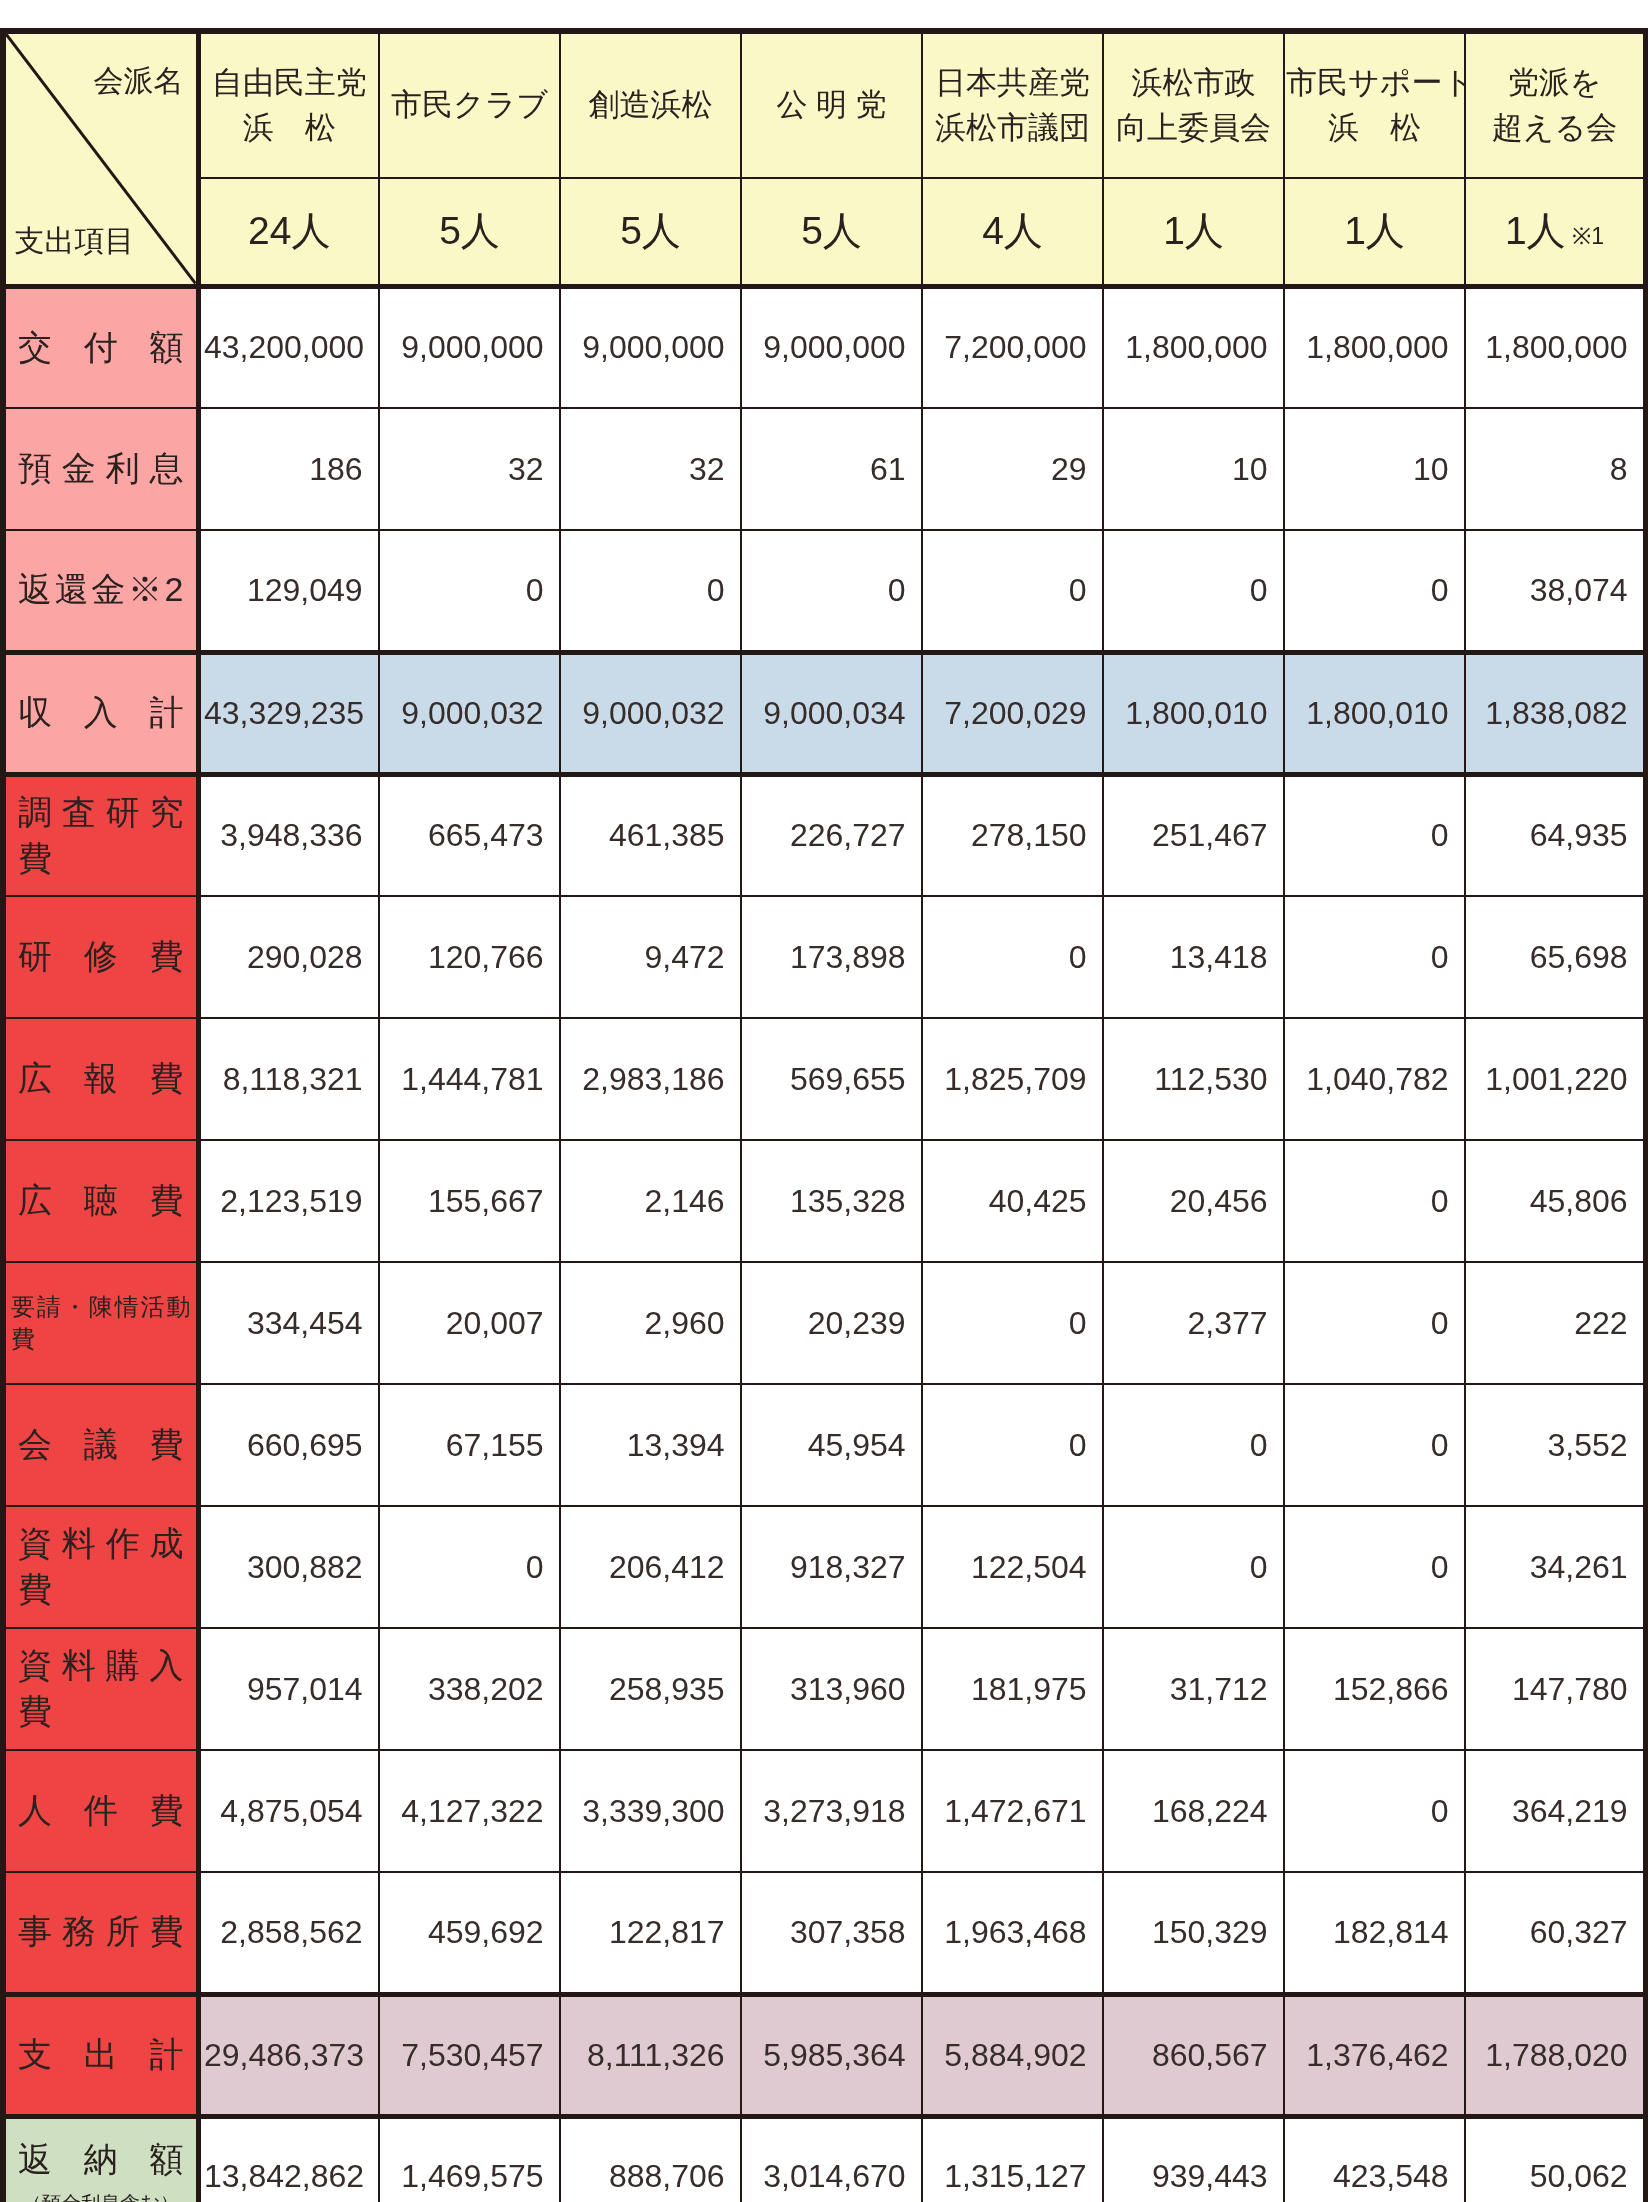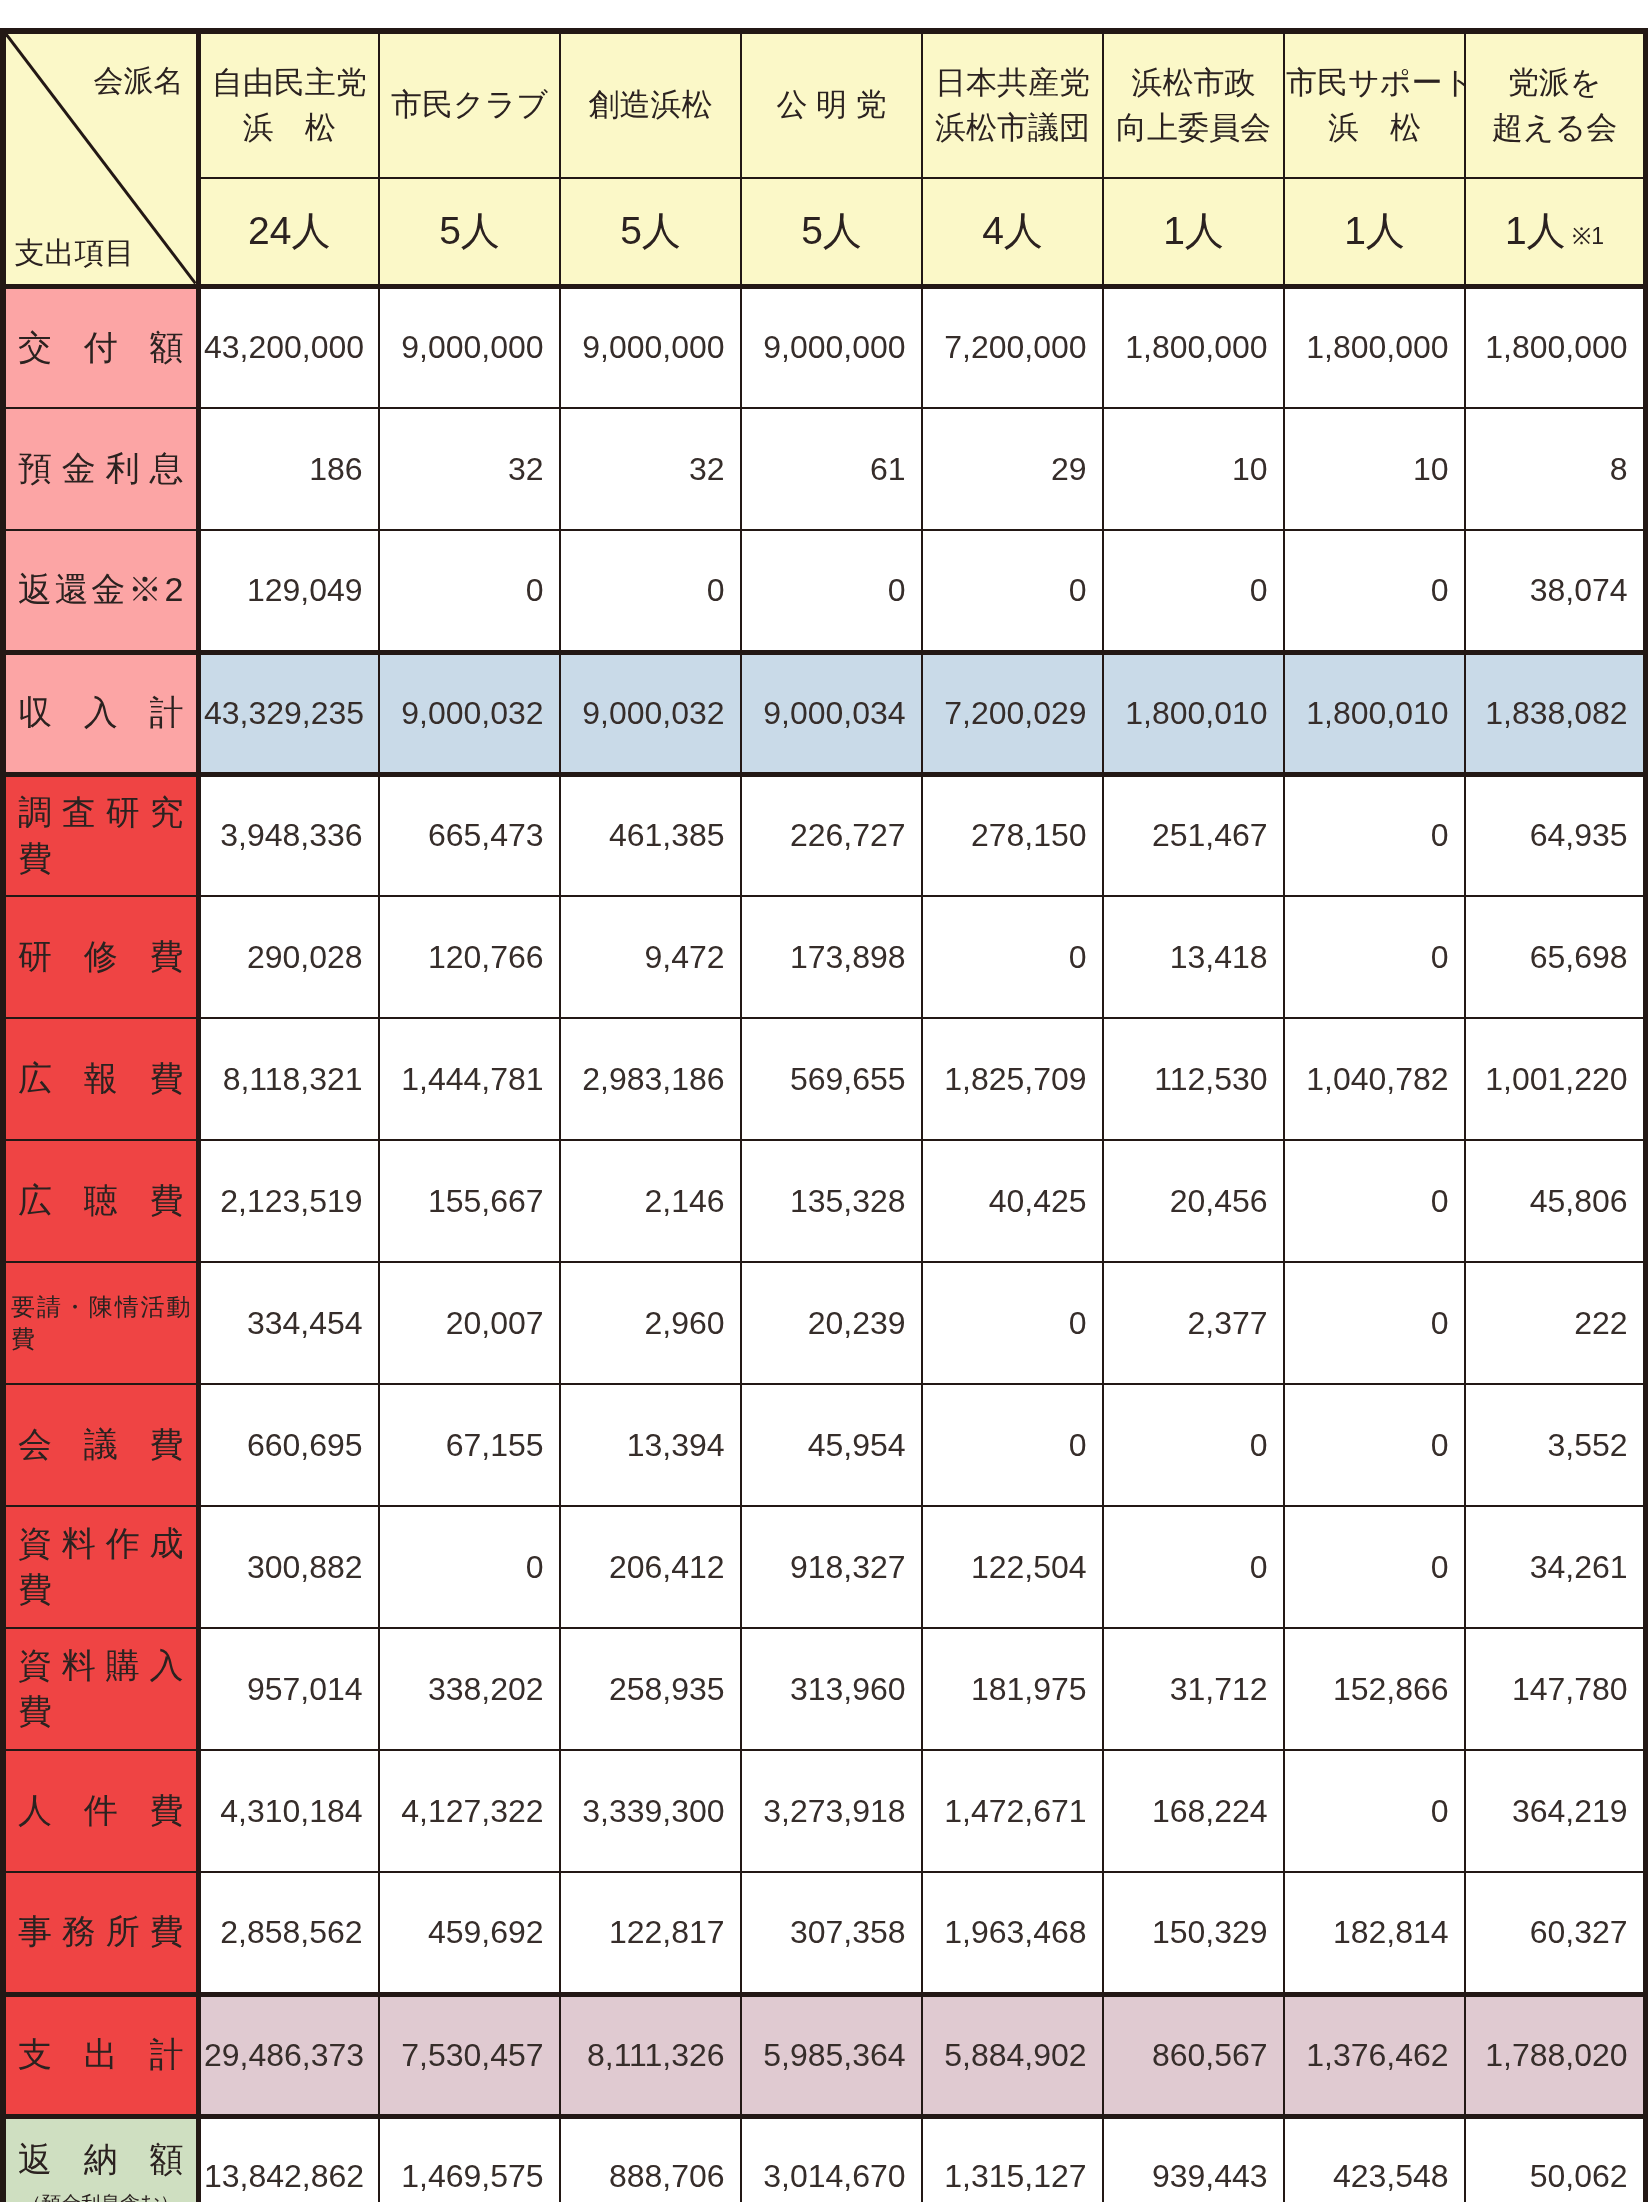--- a/index.html
+++ b/index.html
@@ -30,21 +30,21 @@
   tr.hr2{height:108px;}
   .fh{font-size:31px;line-height:1.42;}
   .fh .nl{white-space:nowrap;}
   .mh{font-size:39px;}
   .mh .note{font-size:23px;}
   tr.hr2 th{border-bottom-width:5.1px;}
   
   .corner{position:relative;border-right-width:5.1px;padding:0;}
   .diag{position:absolute;left:0;top:0;width:100%;height:100%;display:block;}
   .c-top{position:absolute;top:27px;right:12px;font-size:30px;}
-  .c-bot{position:absolute;bottom:10px;left:8.6px;font-size:30px;}
+  .c-bot{position:absolute;bottom:22px;left:8.6px;font-size:30px;}
   
   tbody tr{height:122px;}
   .lbl{
     border-right-width:5.1px;
     font-size:34px;
     padding:0;
   }
   .lbl .t{display:block;text-align:justify;text-align-last:justify;margin:0 12px;}
   .lbl.small .t{font-size:24px;margin:0 5.1px;}
   .lbl .sub{display:block;text-align:center;font-size:19.7px;margin-top:6.8px;}
@@ -285,21 +285,21 @@
           <td class="val">313,960</td>
           <td class="val">181,975</td>
           <td class="val">31,712</td>
           <td class="val">152,866</td>
           <td class="val">147,780</td>
         </tr>
         <tr class="r-expense">
           <th class="lbl lbl-pink">
             <span class="t">人件費</span>
           </th>
-          <td class="val">4,310,184</td>
+          <td class="val">4,875,054</td>
           <td class="val">4,127,322</td>
           <td class="val">3,339,300</td>
           <td class="val">3,273,918</td>
           <td class="val">1,472,671</td>
           <td class="val">168,224</td>
           <td class="val">0</td>
           <td class="val">364,219</td>
         </tr>
         <tr class="r-expense">
           <th class="lbl lbl-pink">

